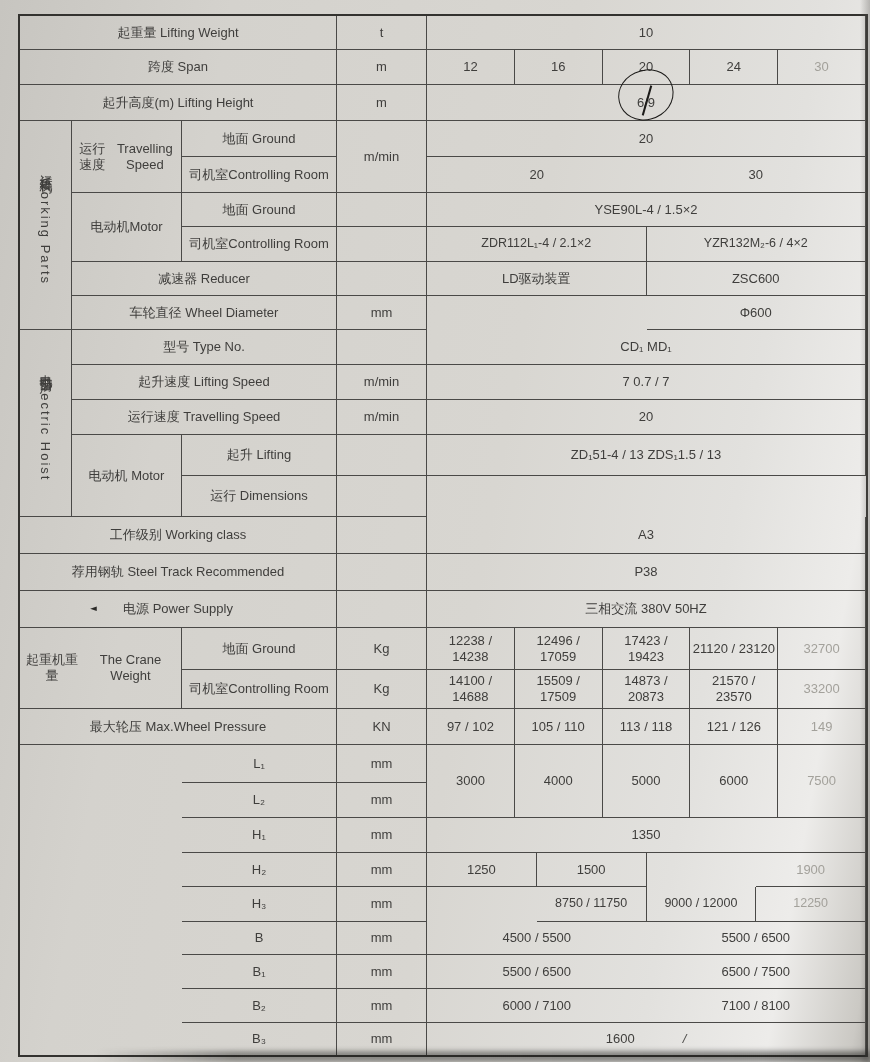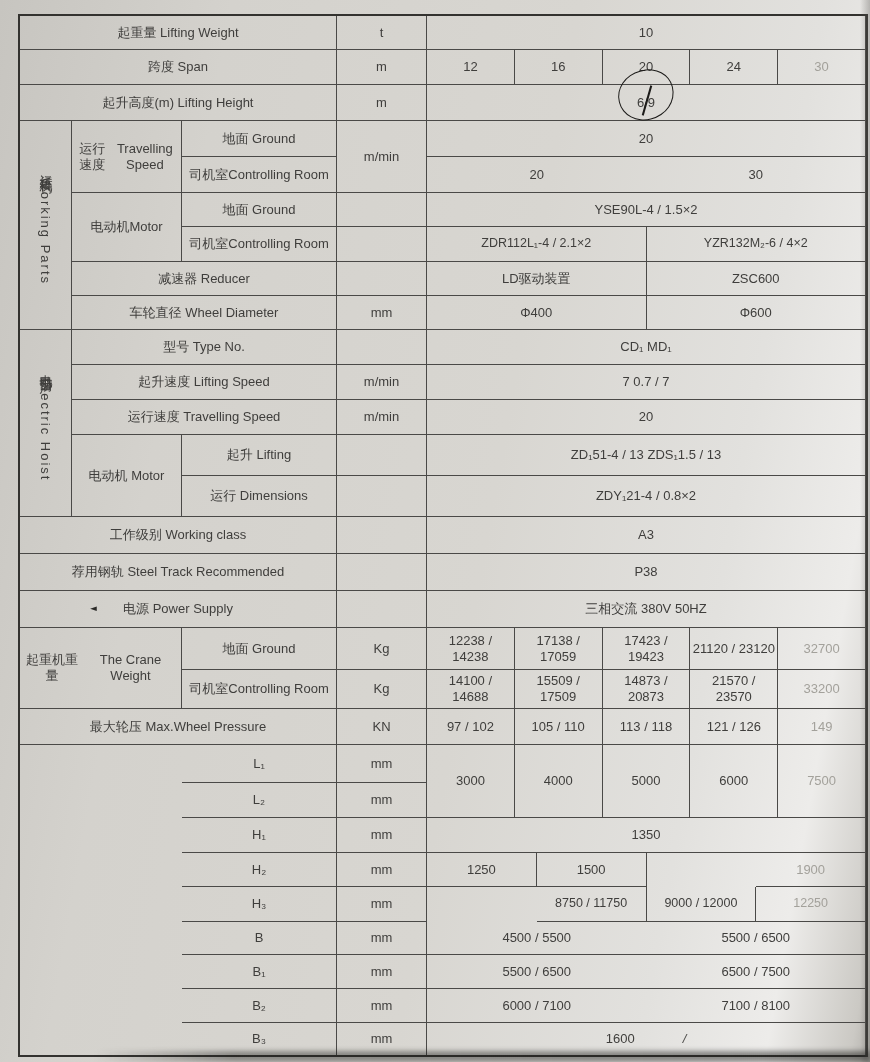--- a/index.html
+++ b/index.html
@@ -111,21 +111,20 @@
   <div class="cell small" style="grid-area:7/5/8/15">ZDR112L₁-4 / 2.1×2</div>
   <div class="cell small" style="grid-area:7/15/8/25">YZR132M₂-6 / 4×2</div>
 
   <div class="cell" style="grid-area:8/2/9/4">减速器 Reducer</div>
   <div class="cell" style="grid-area:8/4/9/5"></div>
   <div class="cell" style="grid-area:8/5/9/15">LD驱动装置</div>
   <div class="cell" style="grid-area:8/15/9/25">ZSC600</div>
 
   <div class="cell" style="grid-area:9/2/10/4">车轮直径 Wheel Diameter</div>
   <div class="cell" style="grid-area:9/4/10/5">mm</div>
-  <div class="cell" style="grid-area:9/5/10/15">Φ400</div>
   <div class="cell" style="grid-area:9/15/10/25">Φ600</div>
 
   <div class="cell v" style="grid-area:10/1/15/2">电动葫芦 Electric Hoist</div>
 
   <div class="cell" style="grid-area:10/2/11/4">型号 Type No.</div>
   <div class="cell" style="grid-area:10/4/11/5"></div>
   <div class="cell" style="grid-area:11/2/12/4">起升速度 Lifting Speed</div>
 
   <div class="cell" style="grid-area:10/5/11/25">CD₁    MD₁</div>
   <div class="cell" style="grid-area:11/4/12/5">m/min</div>
@@ -134,21 +133,20 @@
   <div class="cell" style="grid-area:12/2/13/4">运行速度 Travelling Speed</div>
   <div class="cell" style="grid-area:12/4/13/5">m/min</div>
   <div class="cell" style="grid-area:12/5/13/25">20</div>
 
   <div class="cell" style="grid-area:13/3/14/4">起升 Lifting</div>
   <div class="cell" style="grid-area:13/2/15/3">电动机 Motor</div>
   <div class="cell" style="grid-area:13/4/14/5"></div>
   <div class="cell" style="grid-area:13/5/14/25">ZD₁51-4 / 13    ZDS₁1.5 / 13</div>
   <div class="cell" style="grid-area:14/3/15/4">运行 Dimensions</div>
   <div class="cell" style="grid-area:14/4/15/5"></div>
-  <div class="cell" style="grid-area:14/5/15/25">ZDY₁21-4 / 0.8×2</div>
 
   <div class="cell" style="grid-area:15/1/16/4">工作级别 Working class</div>
   <div class="cell" style="grid-area:15/4/16/5"></div>
   <div class="cell" style="grid-area:15/5/16/25">A3</div>
 
   <div class="cell" style="grid-area:16/1/17/4">荐用钢轨 Steel Track Recommended</div>
   <div class="cell" style="grid-area:16/4/17/5"></div>
   <div class="cell" style="grid-area:16/5/17/25">P38</div>
 
   <div class="cell" style="grid-area:17/1/18/4">
@@ -158,21 +156,21 @@
   <div class="cell" style="grid-area:17/4/18/5"></div>
   <div class="cell" style="grid-area:17/5/18/25">三相交流 380V  50HZ</div>
 
   <div class="cell stack" style="grid-area:18/1/20/3">
     <span>起重机重量</span>
     <span>The Crane Weight</span>
   </div>
   <div class="cell" style="grid-area:18/3/19/4">地面 Ground</div>
   <div class="cell" style="grid-area:18/4/19/5">Kg</div>
   <div class="cell" style="grid-area:18/5/19/9">12238 / 14238</div>
-  <div class="cell" style="grid-area:18/9/19/13">17138 / 17059</div>
+  <div class="cell" style="grid-area:18/9/19/13">12496 / 17059</div>
   <div class="cell" style="grid-area:18/13/19/17">17423 / 19423</div>
   <div class="cell" style="grid-area:18/17/19/21">21120 / 23120</div>
   <div class="cell faint" style="grid-area:18/21/19/25">32700</div>
   <div class="cell stack" style="grid-area:19/3/20/4">
     <span>司机室</span>
     <span>Controlling Room</span>
   </div>
   <div class="cell" style="grid-area:19/4/20/5">Kg</div>
   <div class="cell" style="grid-area:19/5/20/9">14100 / 14688</div>
   <div class="cell" style="grid-area:19/9/20/13">15509 / 17509</div>

